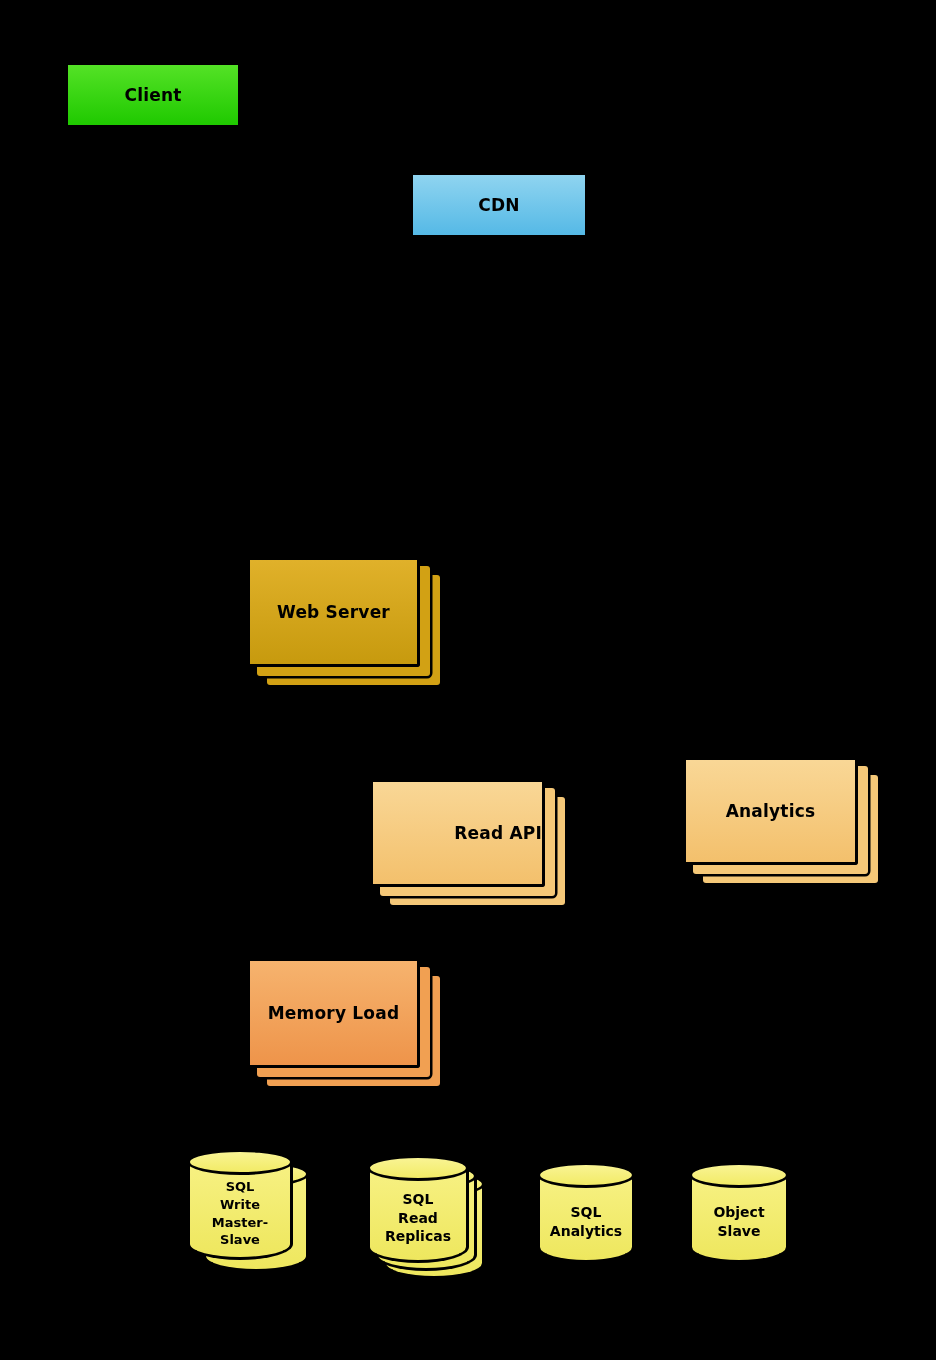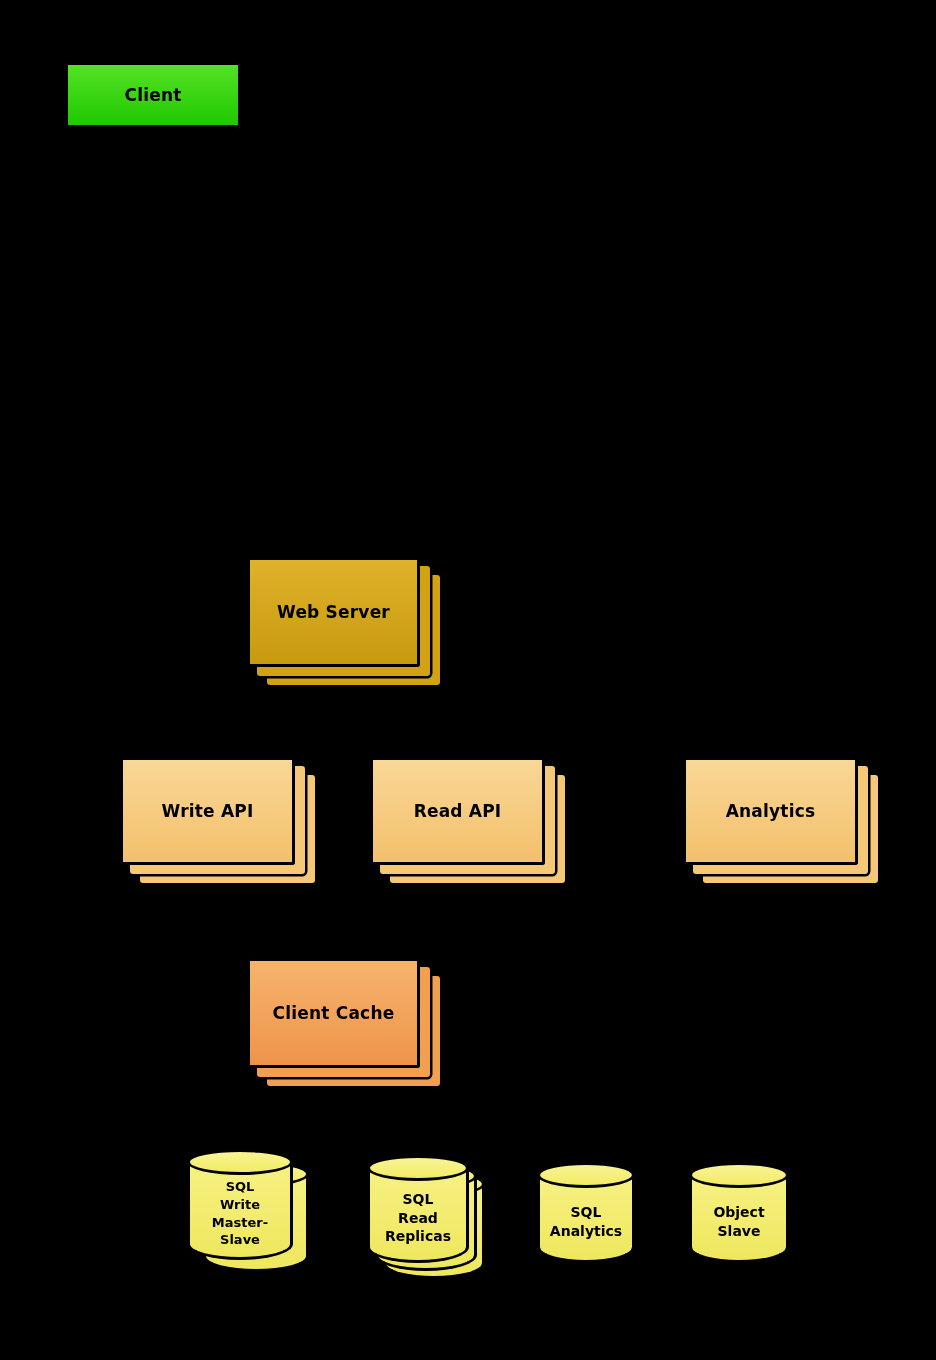--- a/index.html
+++ b/index.html
@@ -88,40 +88,40 @@
 </head>
 <body>
 
 <div id="canvas">
 
   <div class="node green" style="left:65px; top:62px; width:176px; height:66px;">
     <span>Client</span>
   </div>
 
 
+  <div class="node blue" style="left:410px; top:172px; width:178px; height:66px;">
+    <span>CDN</span>
+  </div>
 
 
   <div class="node gold stacked" style="left:247px; top:557px; width:173px; height:110px;">
     <span>Web Server</span>
   </div>
 
-  <div class="node tan stacked" style="left:120px; top:757px; width:175px; height:108px;">
-    <span>Write API</span>
-  </div>
 
-  <div class="node tan stacked" style="left:370px; top:757px; width:175px; height:108px;">
+  <div class="node tan stacked" style="left:370px; top:779px; width:175px; height:108px;justify-content:flex-end;">
     <span>Read API</span>
   </div>
 
   <div class="node tan stacked" style="left:683px; top:757px; width:175px; height:108px;">
     <span>Analytics</span>
   </div>
 
   <div class="node orange stacked" style="left:247px; top:958px; width:173px; height:110px;">
-    <span>Client Cache</span>
+    <span>Memory Load</span>
   </div>
 
   <div class="cylgroup" style="left:187px; top:1162px; width:140px; height:130px;">
     <div class="cylinder" style="left:16px; top:12px; width:106px; height:98px;"></div>
     <div class="cylinder" style="left:0; top:0; width:106px; height:98px;">
       <div class="cyl-label" style="font-size:13px;">SQL
 Write
 Master-
 Slave</div>
     </div>

